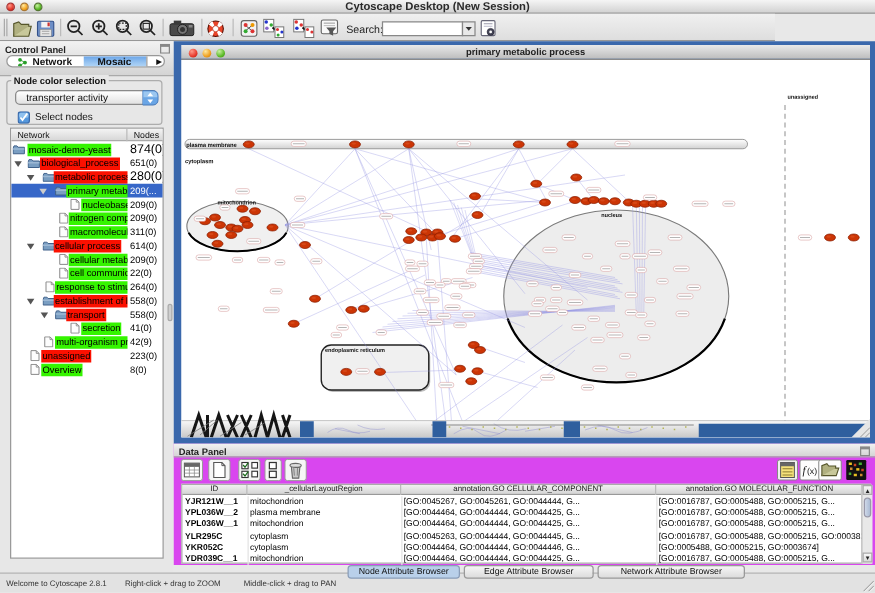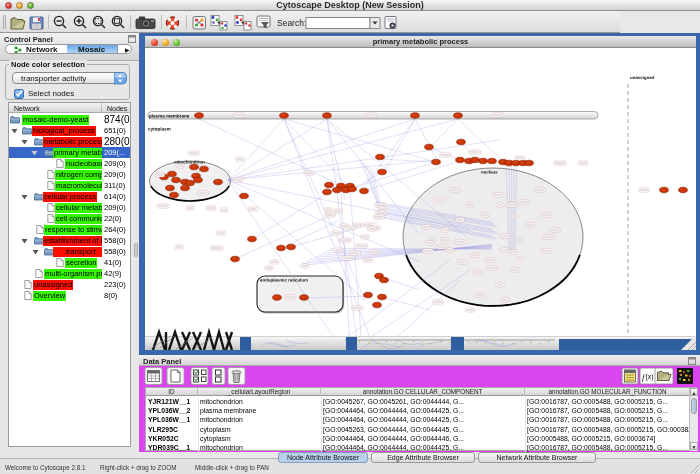--- a/index.html
+++ b/index.html
@@ -276,21 +276,21 @@
         </svg>
         <span class="abs" style="left:34px;top:132.5px;font-size:7.5px;line-height:10px;color:#000;background:#fb1000;padding:0 1px;white-space:nowrap;max-width:59px;overflow:hidden;display:inline-block;">establishment of lo</span>
         <span class="abs" style="left:95px;top:132.5px;font-size:7.5px;line-height:10px;color:#000;white-space:nowrap;">558(0)</span>
         <svg class="abs" style="left:23px;top:146px" width="7" height="6" viewBox="0 0 7 6">
           <path d="M0.5 1 L6.5 1 L3.5 5.5 Z" fill="#555"></path>
         </svg>
         <svg class="abs" style="left:35px;top:144.5px" width="10" height="8" viewBox="0 0 10 8">
 <path d="M0.5 2.5 L0.5 7 L9.5 7 L9.5 1.8 L4.5 1.8 L3.5 0.7 L1.2 0.7 Z" fill="#7a9ec2" stroke="#40618a" stroke-width="0.8"></path>
 <path d="M0.5 3.2 L9.5 3.2" stroke="#9db8d4" stroke-width="1.2"></path>
         </svg>
-        <span class="abs" style="left:44px;top:143.5px;font-size:7.5px;line-height:10px;color:#000;background:#fb1000;padding:0 13px;white-space:nowrap;max-width:49px;overflow:hidden;display:inline-block;">transport</span>
+        <span class="abs" style="left:44px;top:143.5px;font-size:7.5px;line-height:10px;color:#000;background:#fb1000;padding:0 1px;white-space:nowrap;max-width:49px;overflow:hidden;display:inline-block;">transport</span>
         <span class="abs" style="left:95px;top:143.5px;font-size:7.5px;line-height:10px;color:#000;white-space:nowrap;">558(0)</span>
         <svg class="abs" style="left:47px;top:155px" width="8" height="9" viewBox="0 0 8 9">
 <path d="M0.8 0.5 L5 0.5 L7.2 2.7 L7.2 8.5 L0.8 8.5 Z" fill="#fdfdfd" stroke="#888" stroke-width="0.8"></path>
 <path d="M5 0.5 L5 2.7 L7.2 2.7" fill="none" stroke="#888" stroke-width="0.7"></path>
         </svg>
         <span class="abs" style="left:56px;top:154.5px;font-size:7.5px;line-height:10px;color:#000;background:#35f400;padding:0 1px;white-space:nowrap;max-width:37px;overflow:hidden;display:inline-block;">secretion</span>
         <span class="abs" style="left:95px;top:154.5px;font-size:7.5px;line-height:10px;color:#000;white-space:nowrap;">41(0)</span>
         <svg class="abs" style="left:26px;top:166px" width="8" height="9" viewBox="0 0 8 9">
 <path d="M0.8 0.5 L5 0.5 L7.2 2.7 L7.2 8.5 L0.8 8.5 Z" fill="#fdfdfd" stroke="#888" stroke-width="0.8"></path>
 <path d="M5 0.5 L5 2.7 L7.2 2.7" fill="none" stroke="#888" stroke-width="0.7"></path>

